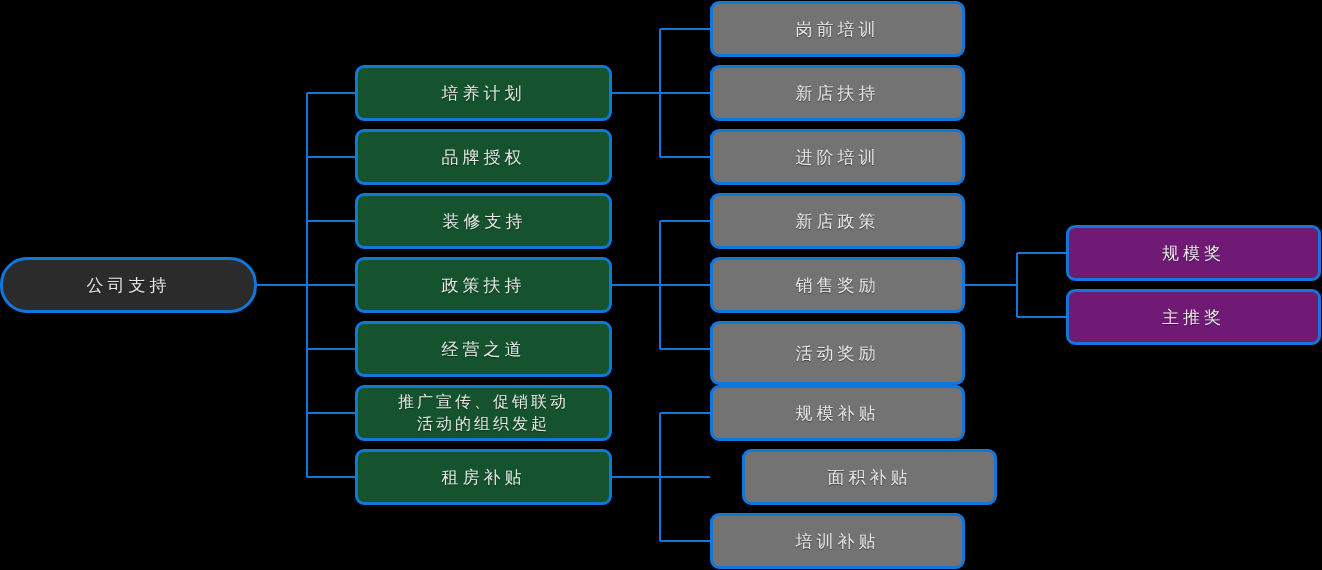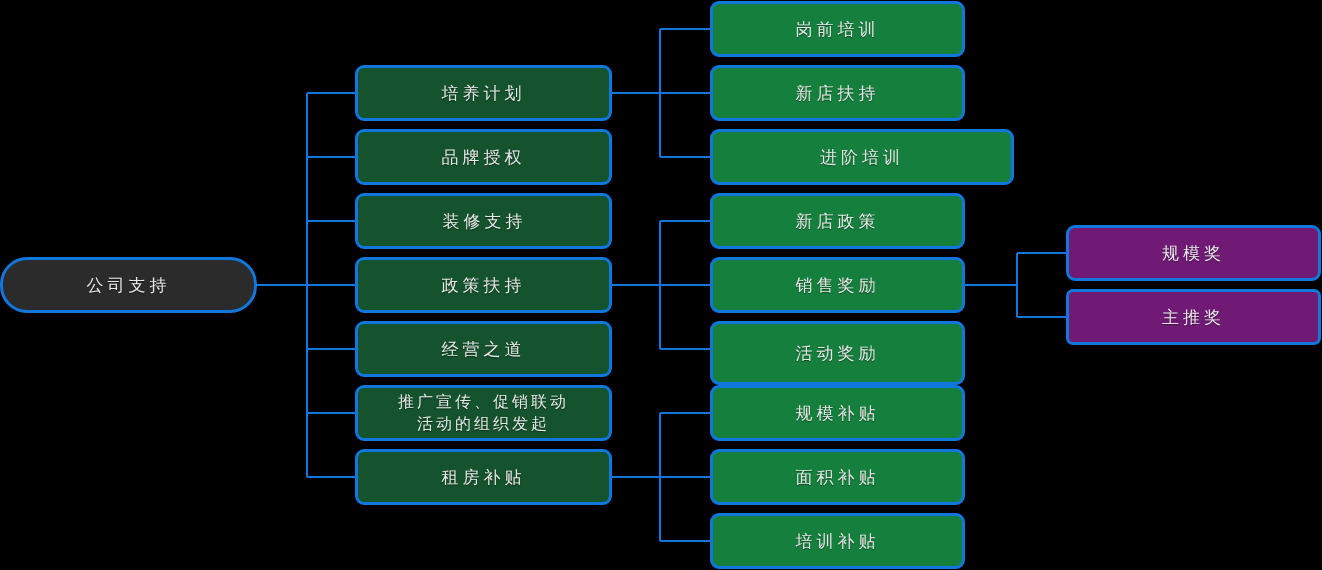--- a/index.html
+++ b/index.html
@@ -35,21 +35,21 @@
     color: #e8e8e8;
     letter-spacing: 4px;
     font-size: 17px;
     line-height: 25px;
     padding: 2px 6px;
     white-space: pre-line;
     text-shadow: 0 1px 1px rgba(0,0,0,0.45);
   }
   .lvl1 { background: #2b2b2b; border-radius: 27px; }
   .lvl2 { background: #14532d; }
-  .lvl3 { background: #15803d; }
+  .lvl3 { background: #737373; }
   .lvl4 { background: #701a75; }
 </style>
 </head>
 <body>
 
 <div id="canvas">
 
   <svg class="links" viewBox="0 0 1322 570" preserveAspectRatio="none">
     <g stroke="#1177dd" stroke-width="2" fill="none" shape-rendering="crispEdges">
 
@@ -94,24 +94,24 @@
   <div class="node lvl2" style="left:355px; top:129px; width:257px; height:56px;">品牌授权</div>
   <div class="node lvl2" style="left:355px; top:193px; width:257px; height:56px;padding-left:8px;">装修支持</div>
   <div class="node lvl2" style="left:355px; top:257px; width:257px; height:56px;">政策扶持</div>
   <div class="node lvl2" style="left:355px; top:321px; width:257px; height:56px;">经营之道</div>
   <div class="node lvl2" style="left:355px; top:385px; width:257px; height:56px; font-size:16px; line-height:22px; letter-spacing:3px;">推广宣传、促销联动
 活动的组织发起</div>
   <div class="node lvl2" style="left:355px; top:449px; width:257px; height:56px;">租房补贴</div>
 
   <div class="node lvl3" style="left:710px; top:1px; width:255px; height:56px;">岗前培训</div>
   <div class="node lvl3" style="left:710px; top:65px; width:255px; height:56px;">新店扶持</div>
-  <div class="node lvl3" style="left:710px; top:129px; width:304px; height:56px;">进阶培训</div>
+  <div class="node lvl3" style="left:710px; top:129px; width:255px; height:56px;">进阶培训</div>
   <div class="node lvl3" style="left:710px; top:193px; width:255px; height:56px;">新店政策</div>
   <div class="node lvl3" style="left:710px; top:257px; width:255px; height:56px;">销售奖励</div>
   <div class="node lvl3" style="left:710px; top:321px; width:255px; height:64px;">活动奖励</div>
   <div class="node lvl3" style="left:710px; top:385px; width:255px; height:56px;">规模补贴</div>
-  <div class="node lvl3" style="left:710px; top:449px; width:255px; height:56px;">面积补贴</div>
+  <div class="node lvl3" style="left:742px; top:449px; width:255px; height:56px;">面积补贴</div>
   <div class="node lvl3" style="left:710px; top:513px; width:255px; height:56px;">培训补贴</div>
 
   <div class="node lvl4" style="left:1066px; top:225px; width:255px; height:56px;">规模奖</div>
-  <div class="node lvl4" style="left:1066px; top:289px; width:255px; height:56px;border-radius:7px;">主推奖</div>
+  <div class="node lvl4" style="left:1066px; top:289px; width:255px; height:56px;">主推奖</div>
 
 </div>
 
 </body></html>

